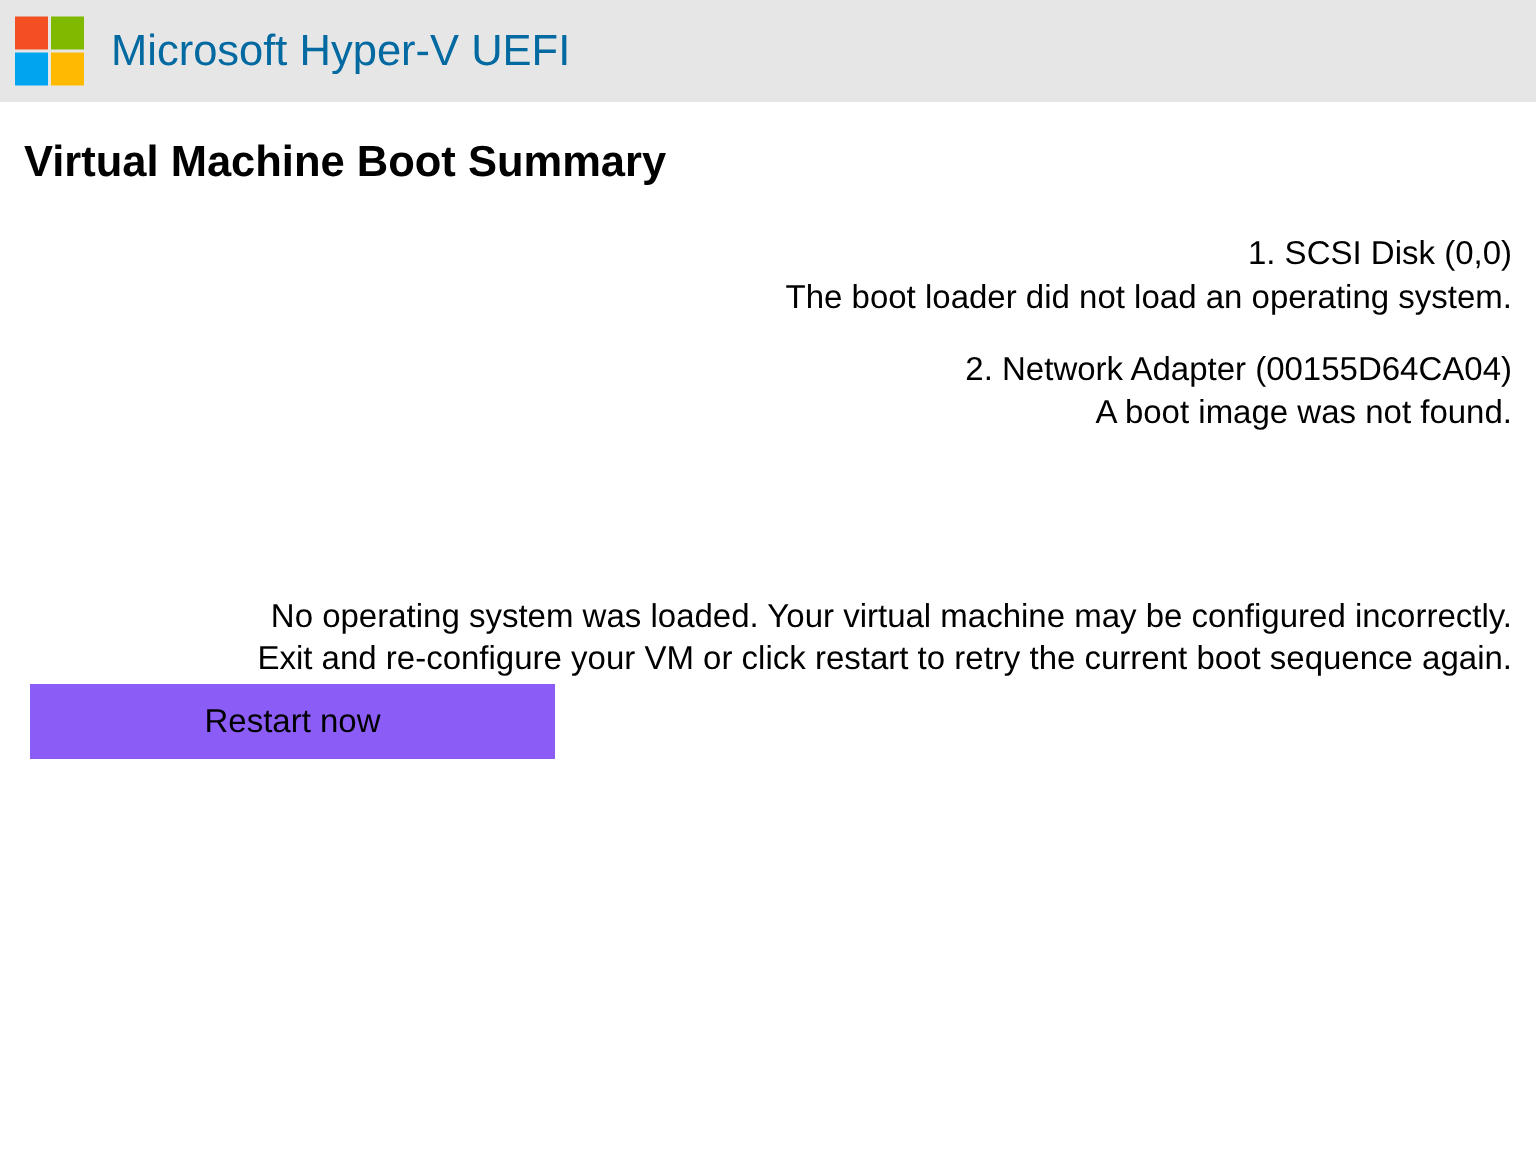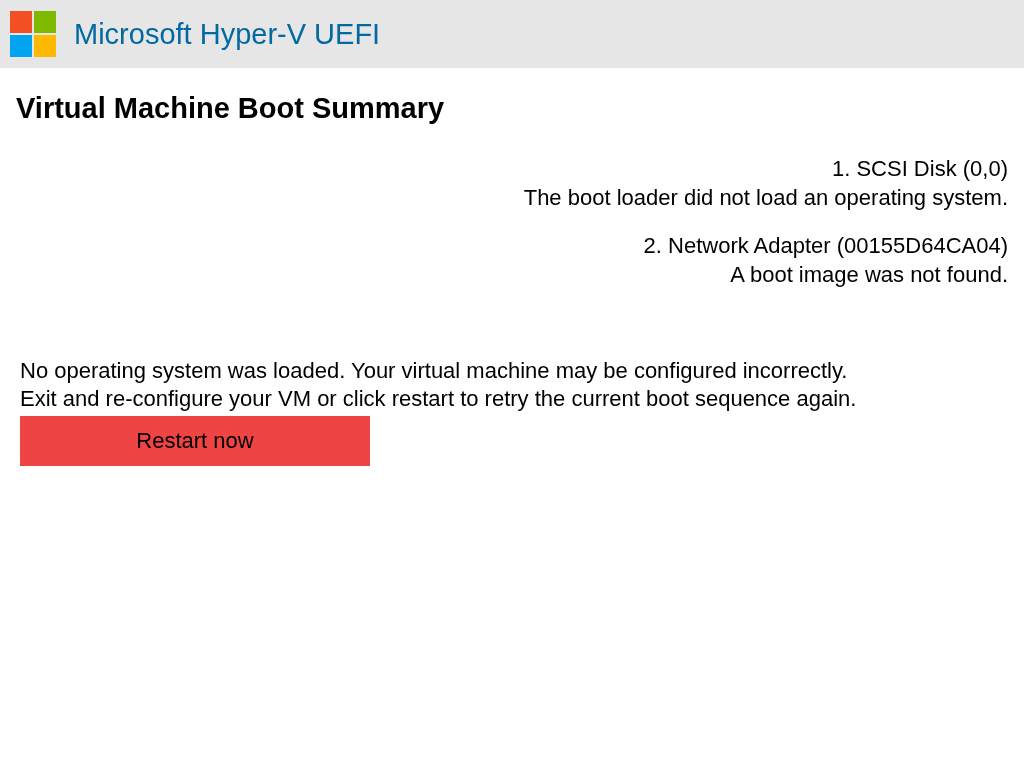--- a/index.html
+++ b/index.html
@@ -63,26 +63,27 @@
       display: block;
     }
     .boot-entry-detail {
       display: block;
       padding-left: 44px;
     }
     .error-message {
       font-size: 22px;
       font-weight: 300;
       line-height: 1.25;
-      margin-top: 68px;
+      margin-top: 108px;
       padding-left: 4px;
+      text-align: right;
     }
     .restart-button {
       display: inline-block;
-      background: #ef4444;
+      background: #8b5cf6;
       width: 350px;
       height: 50px;
       line-height: 50px;
       text-align: center;
       font-size: 22px;
       font-weight: 300;
       margin-top: 4px;
       margin-left: 4px;
       border: none;
       cursor: pointer;

